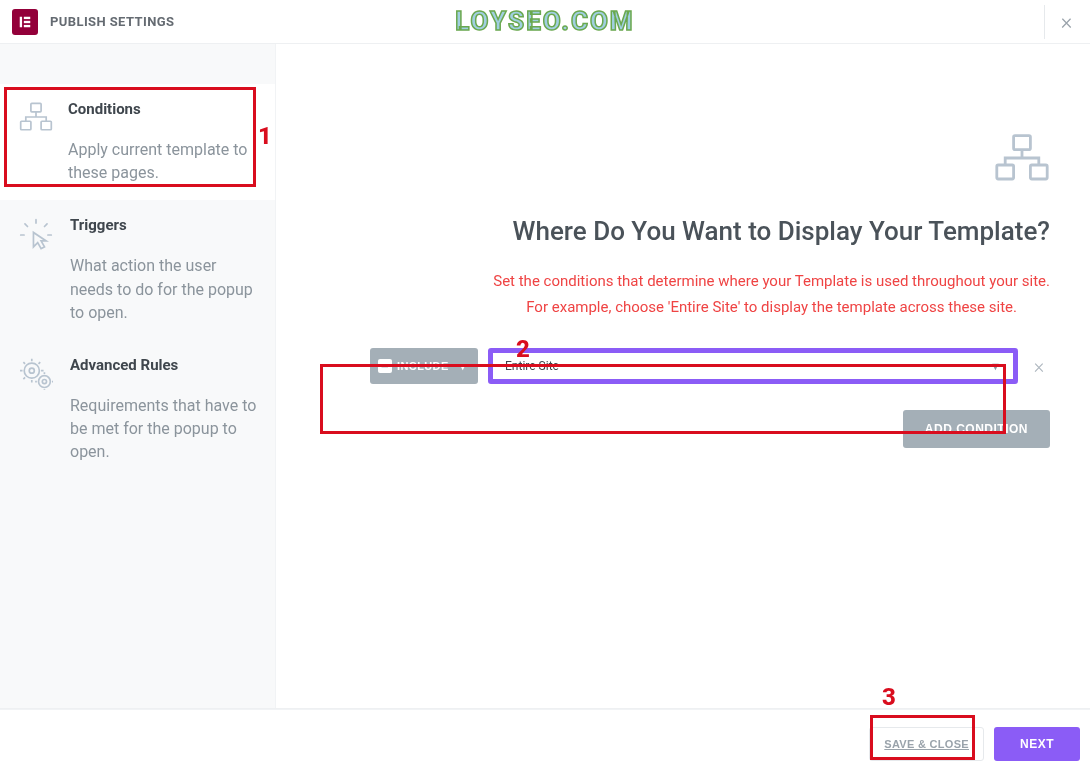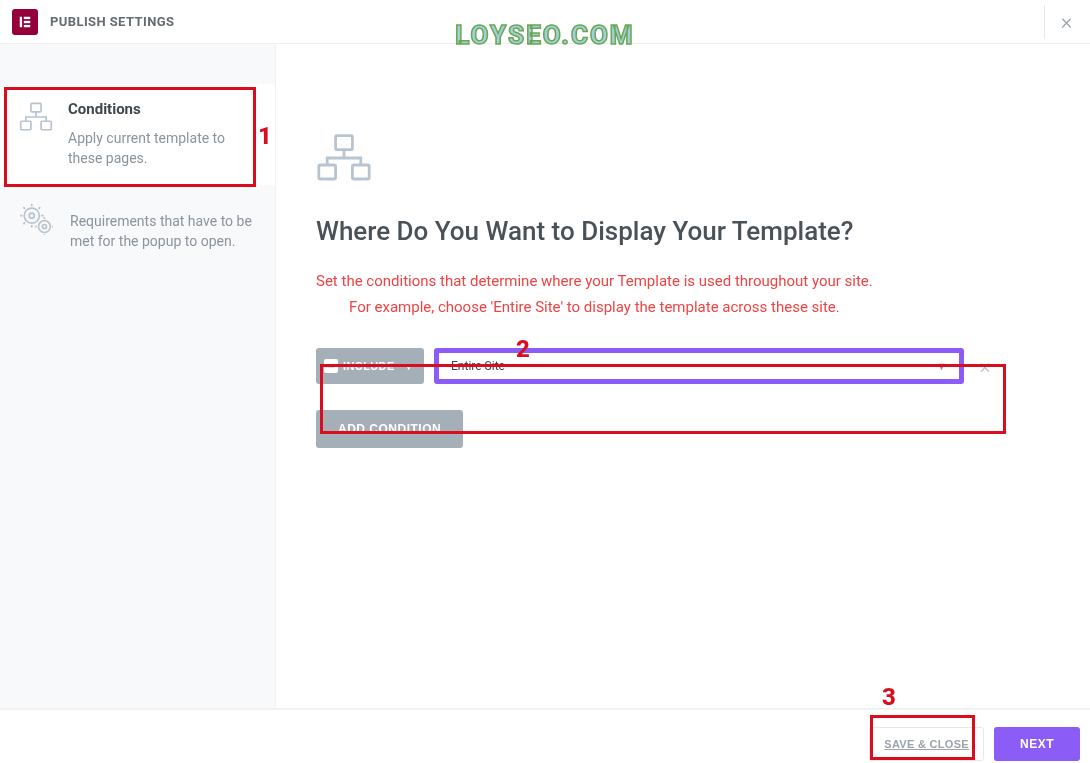--- a/index.html
+++ b/index.html
@@ -42,21 +42,21 @@
     font-size: 22px;
     cursor: pointer;
     font-weight: 300;
     border-left: 1px solid #e6e9ec;
     padding-left: 10px;
   }
 
   
   .watermark {
     position: absolute;
-    top: 20px; left: 50%;
+    top: 6px; left: 50%;
     transform: translateX(-50%);
     font-weight: 800;
     font-size: 26px;
     color: #a0cfe0;
     -webkit-text-stroke: 1.5px #6aa84f;
     letter-spacing: 2px;
     pointer-events: none;
     z-index: 5;
   }
 
@@ -87,33 +87,33 @@
     padding-top: 2px;
     color: #aeb7bf;
   }
   .step-content { flex: 1; }
   .step-title {
     font-size: 15px;
     font-weight: 700;
     color: #3f464d;
   }
   .step-desc {
-    font-size: 14px;
+    font-size: 16px;
     line-height: 1.45;
     color: #8b949c;
-    margin-top: 10px;
+    margin-top: 20px;
   }
 
   .main {
     flex: 1;
     background: #ffffff;
     position: relative;
     display: flex;
     flex-direction: column;
-    align-items: flex-start;
+    align-items: flex-end;
     padding: 90px 40px 0 40px;
   }
   .hero-icon { color: #b8c4d0; margin-bottom: 30px; }
   .heading {
     font-size: 26px;
     font-weight: 500;
     color: #4a5259;
     text-align: center;
   }
   .subheading {
@@ -286,33 +286,46 @@
           <rect x="26" y="22" width="12" height="10" rx="1"></rect>
           <path d="M20 11 V17 M8 22 V17 H32 V22"></path>
         </svg>
       </div>
       <div class="step-content">
         <div class="step-title">Conditions</div>
         <div class="step-desc">Apply current template to these pages.</div>
       </div>
     </div>
 
+    <div class="step">
+      <div class="icon-wrap">
+        <svg width="34" height="34" viewBox="0 0 40 40" fill="none" stroke="#b8c4d0" stroke-width="2">
+          <path d="M20 6 V2 M30 10 L33 7 M10 10 L7 7 M6 20 H2 M34 20 H38" stroke-linecap="round"></path>
+          <path d="M17 17 L17 34 L22 29 L26 36 L30 34 L26 27 L32 27 Z" fill="#f8f9fa"></path>
+        </svg>
+      </div>
+      <div class="step-content">
+        <div class="step-title">Triggers</div>
+        <div class="step-desc">What action the user needs to do for the popup to open.</div>
+      </div>
+    </div>
 
     <div class="step">
       <div class="icon-wrap">
         <svg width="34" height="32" viewBox="0 0 40 38" fill="none" stroke="#b8c4d0" stroke-width="2">
           <circle cx="15" cy="15" r="9"></circle>
             <circle cx="15" cy="15" r="3"></circle>
           <path d="M15 4 V1 M15 26 V29 M4 15 H1 M26 15 H29 M7 7 L5 5 M23 7 L25 5 M7 23 L5 25"></path>
           <circle cx="30" cy="28" r="7"></circle>
             <circle cx="30" cy="28" r="2.5"></circle>
           <path d="M30 19 V17 M30 37 V39 M21 28 H19 M39 28 H41"></path>
         </svg>
       </div>
       <div class="step-content">
+        <div class="step-title">Advanced Rules</div>
         <div class="step-desc">Requirements that have to be met for the popup to open.</div>
       </div>
     </div>
 
   </div>
 
   <div class="main">
     <div class="hero-icon">
       <svg width="56" height="48" viewBox="0 0 40 34" fill="none" stroke="#b8c4d0" stroke-width="2">
         <rect x="14" y="1" width="12" height="10" rx="1"></rect>

